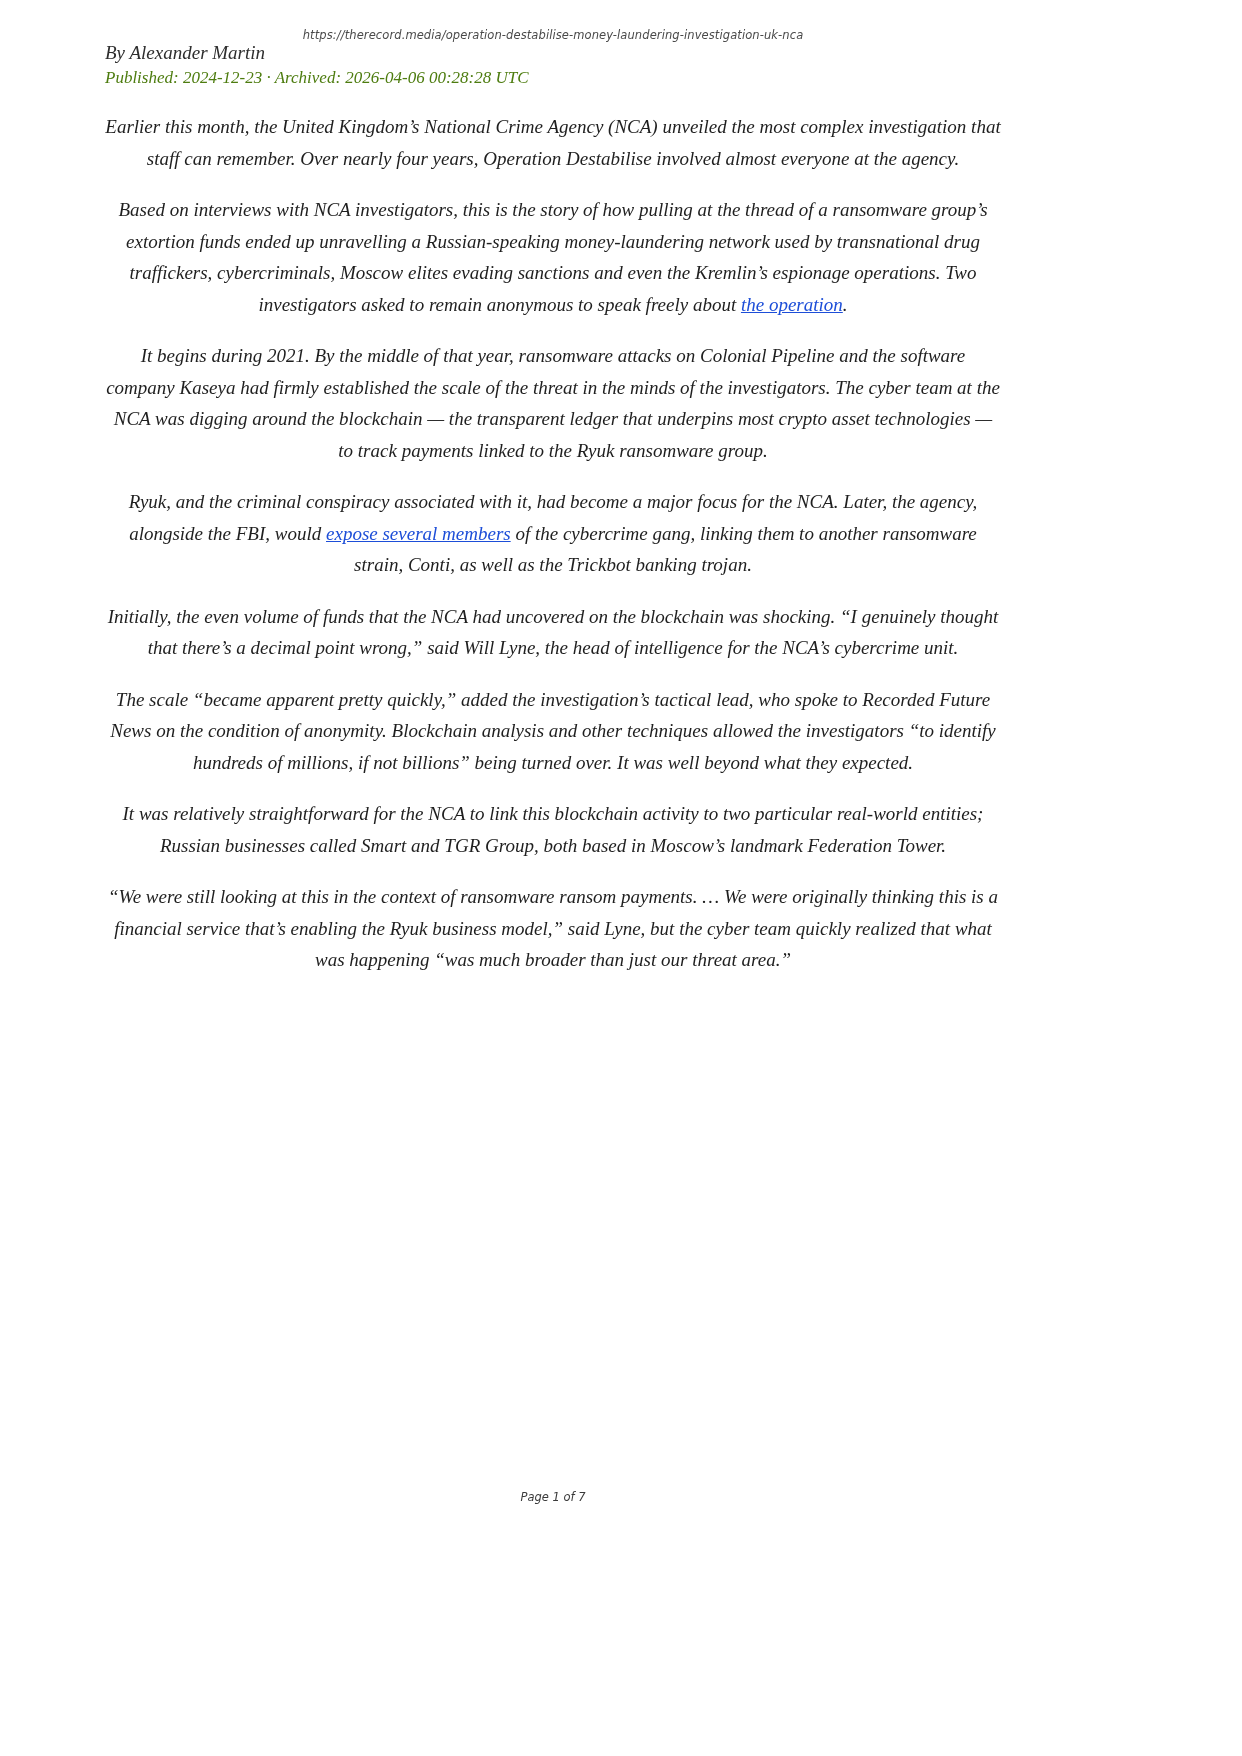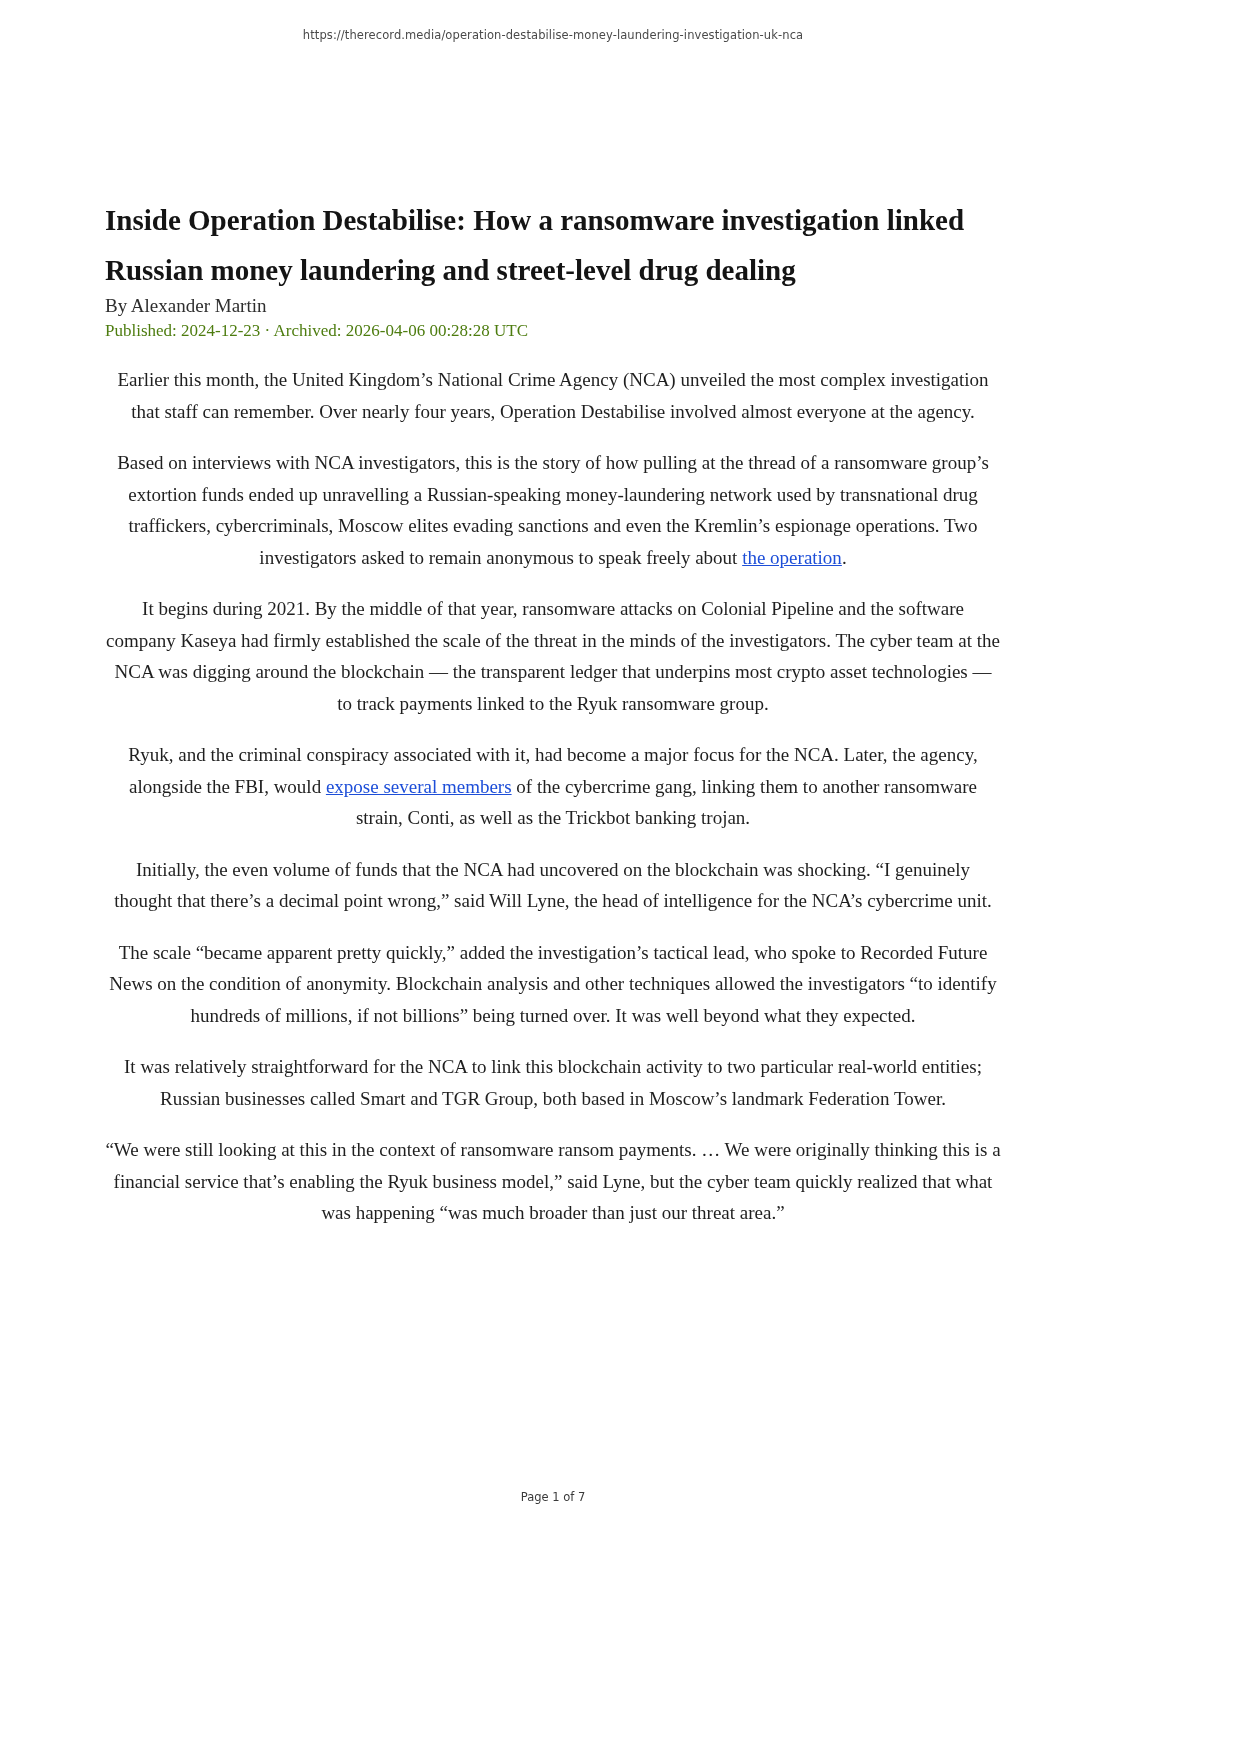--- a/index.html
+++ b/index.html
@@ -10,20 +10,21 @@
     position: relative;
     font-family: "Liberation Serif", "DejaVu Serif", serif;
     color: #1f1f1f;
   }
   .page {
     position: relative;
     width: 1242px;
     height: 1520px;
     background: #ffffff;
     overflow: hidden;
+    font-style: italic;
   }
   .column {
     position: absolute;
     left: 105px;
     top: 0;
     width: 896px;
   }
   .top-url {
     margin-top: 28px;
     text-align: center;
@@ -75,21 +76,20 @@
   }
 </style>
 </head>
 <body>
 
 <div class="page">
   <div class="column">
 
     <div class="top-url">https://therecord.media/operation-destabilise-money-laundering-investigation-uk-nca</div>
 
-    <h1 class="title">Inside Operation Destabilise: How a ransomware investigation linked Russian money laundering and street-level drug dealing</h1>
 
     <div class="byline">By Alexander Martin</div>
 
     <div class="meta">Published: 2024-12-23 · Archived: 2026-04-06 00:28:28 UTC</div>
 
     <div class="body">
 
       <p><span>Earlier this month, the United Kingdom’s National Crime Agency (NCA) unveiled the most complex investigation that staff can remember. Over nearly four years, Operation Destabilise involved almost everyone at the agency.</span></p>
 
 

